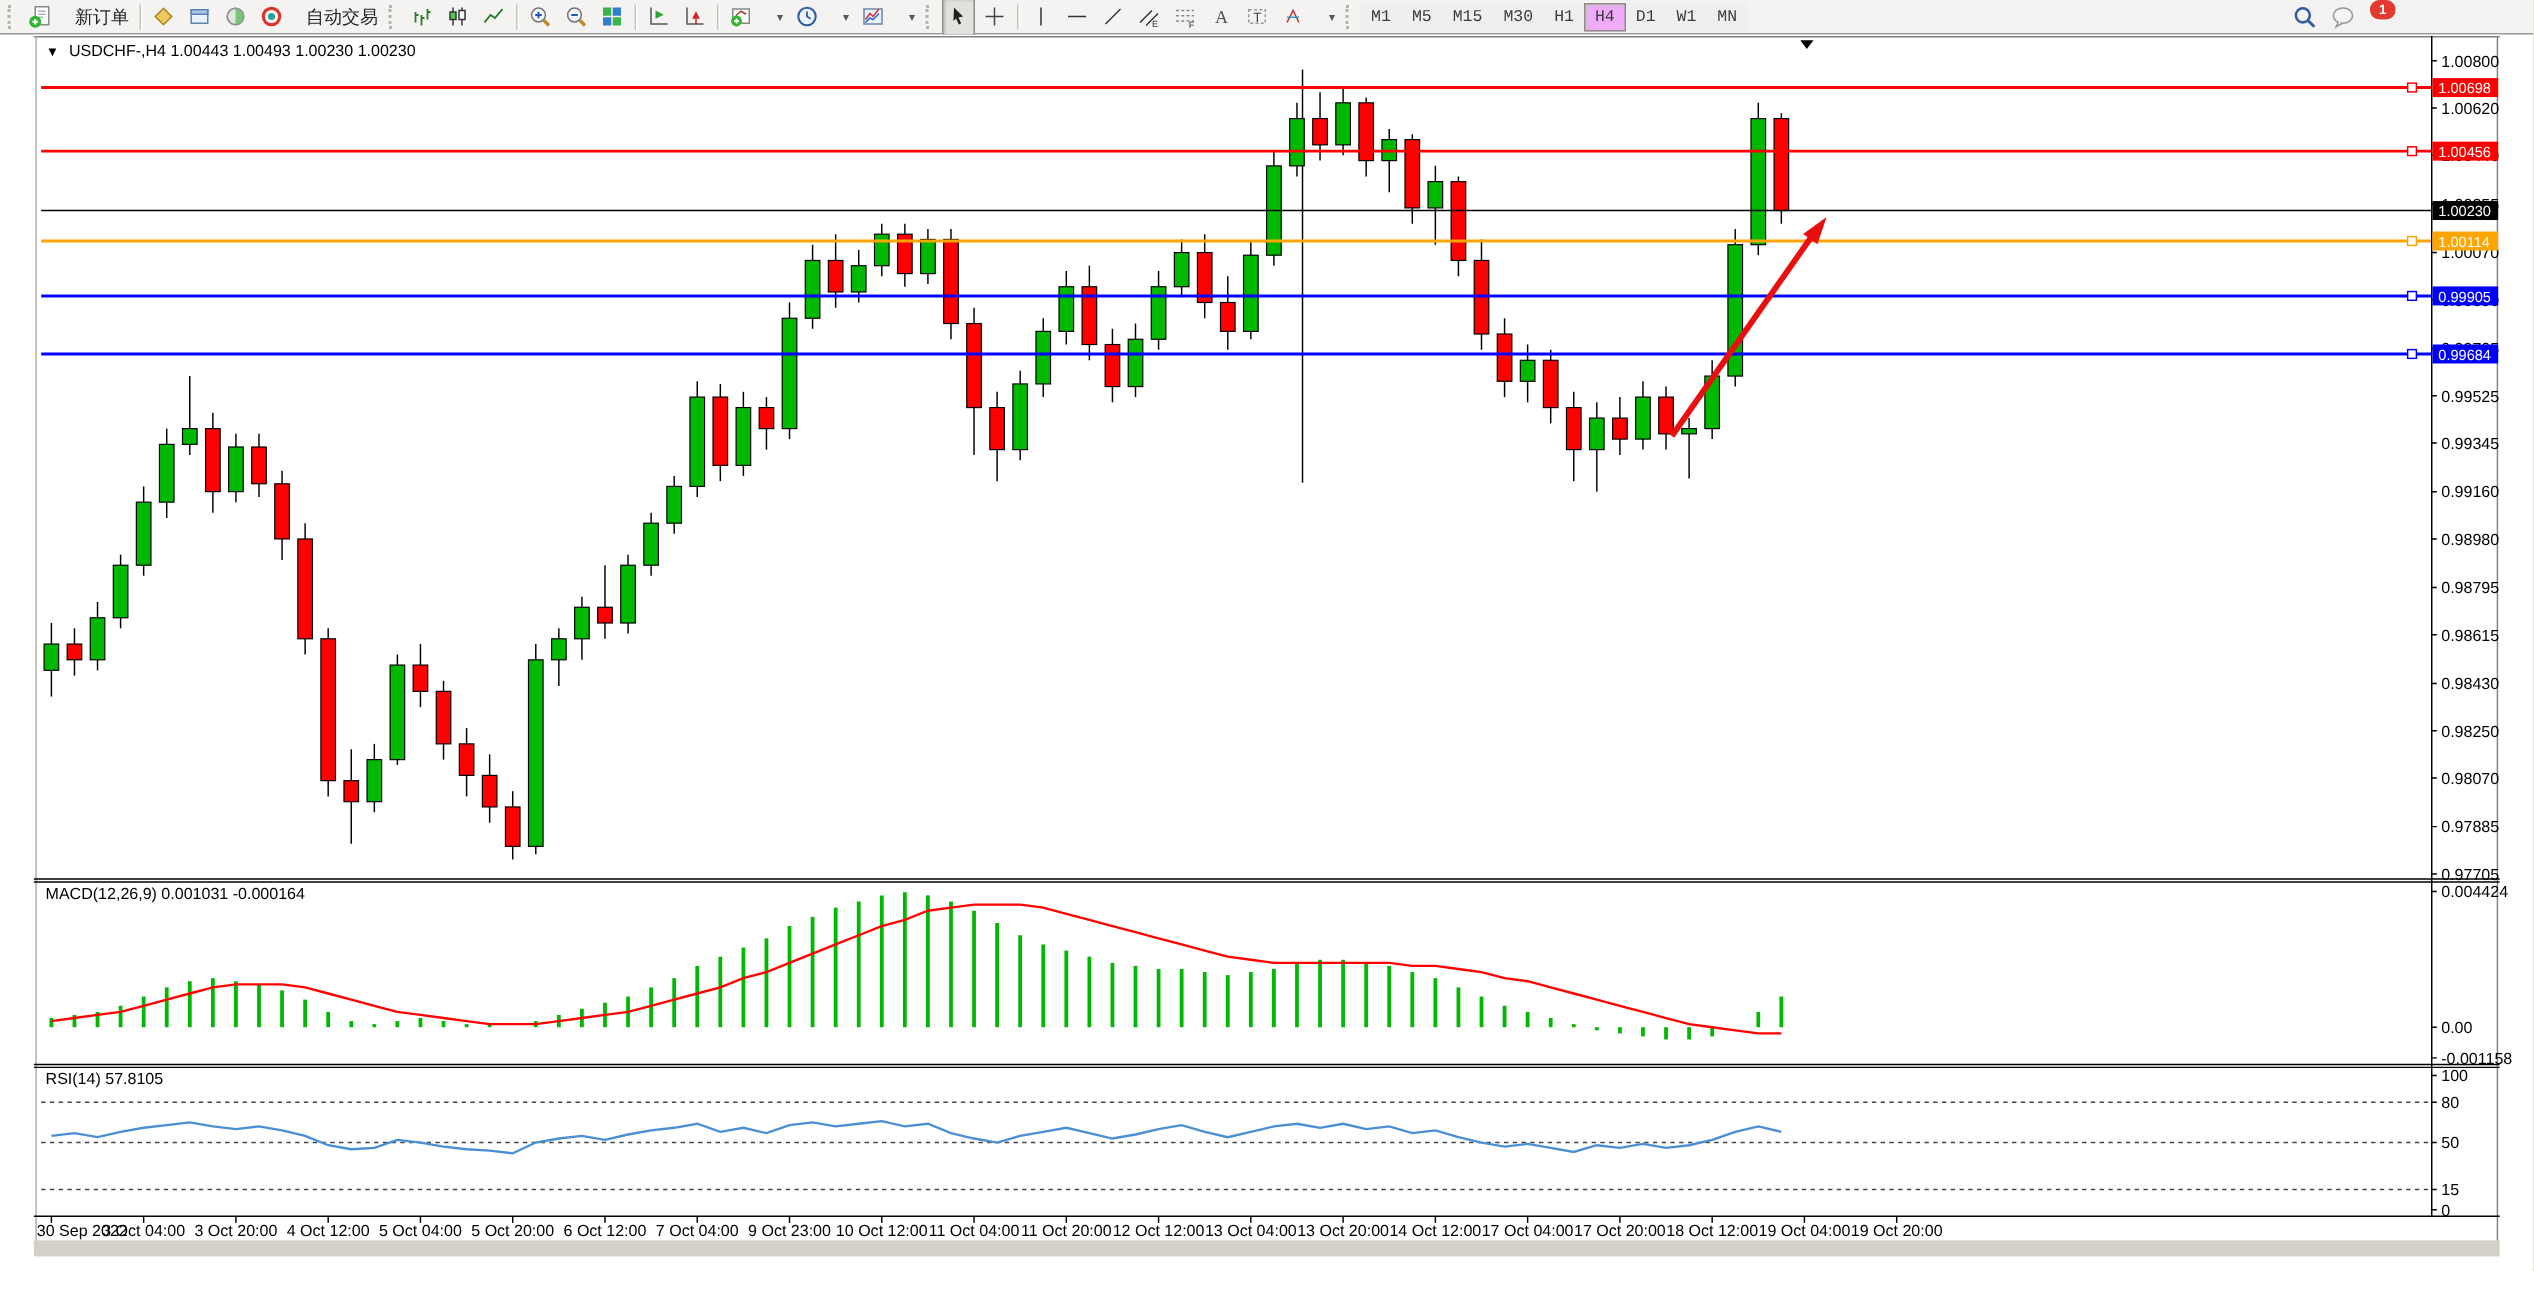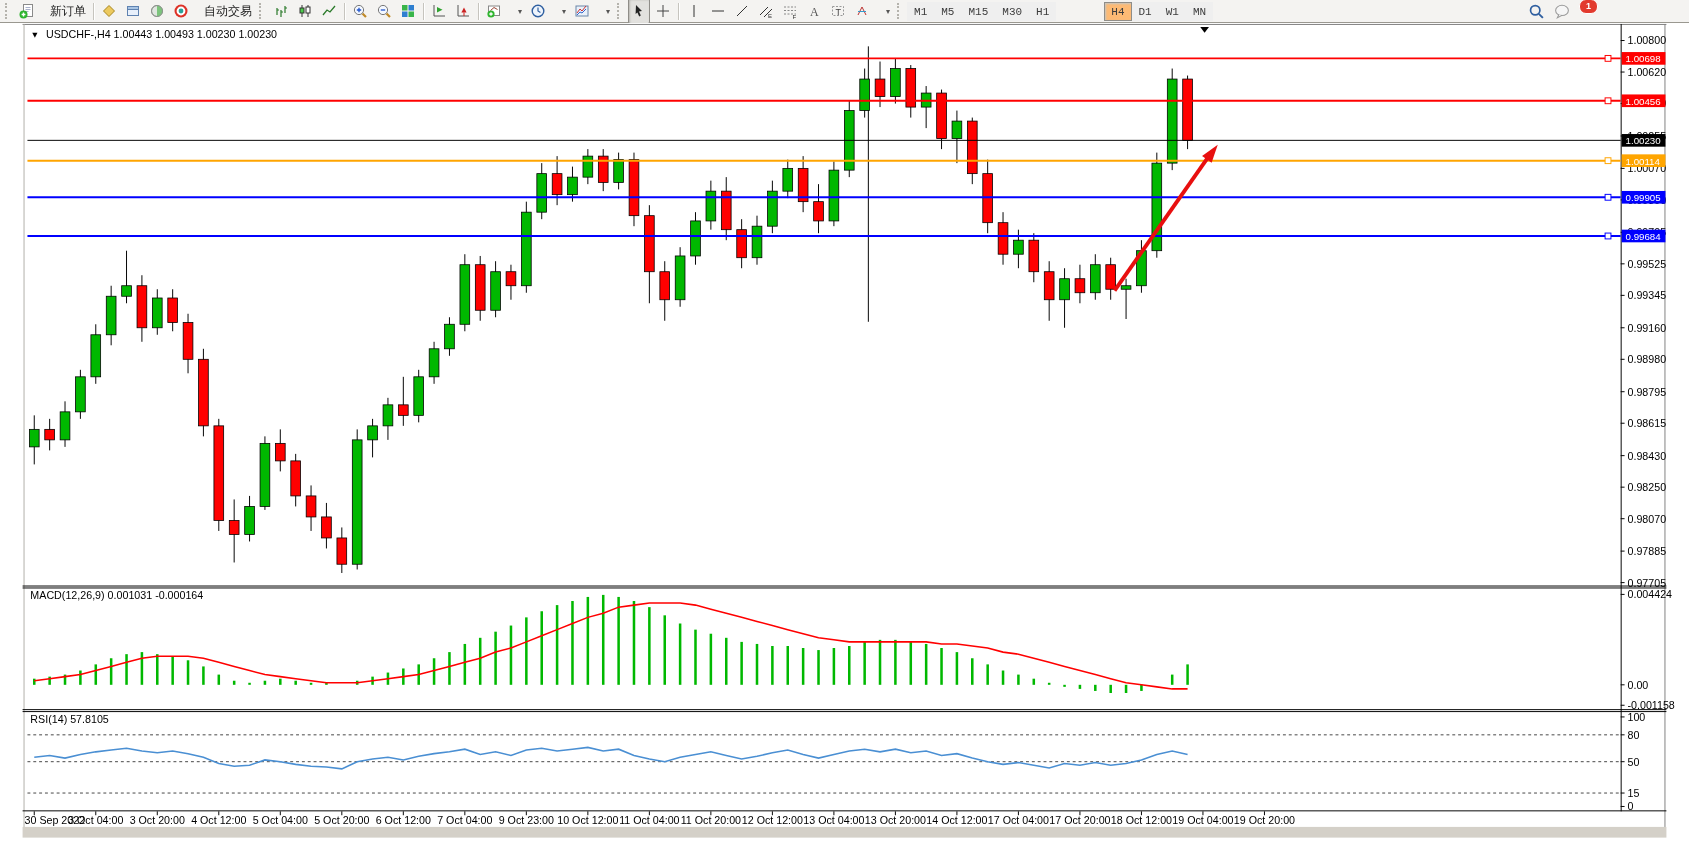--- a/index.html
+++ b/index.html
@@ -11,21 +11,21 @@
   .tbtn{height:20px;min-width:22px;display:inline-flex;align-items:center;justify-content:center;
         gap:15px;padding:12px 2px;margin:0 1px;border:1px solid transparent;border-radius:2px;
         font-size:12px;color:#222;background:transparent;cursor:default;box-sizing:border-box;}
   .tbtn svg{display:block;}
   .tbtn.pressed{background:#e2e1de;border-color:#8f8d88;box-shadow:inset 1px 1px 2px #b9b7b2;}
   .sep{width:1px;height:17px;background:#c6c4be;box-shadow:1px 0 0 #ffffff;margin:0 3px;display:inline-block;}
   .grip{width:5px;height:16px;border-left:2px dotted #b5b3ad;margin:0 3px;display:inline-block;}
   .caret{font-size:8px;color:#555;margin-left:1px;}
   .tfbtn{height:19px;padding:0 6px;margin:0;border:1px solid transparent;font-size:11px;color:#3c3c3c;
          display:inline-flex;align-items:center;box-sizing:border-box;font-family:Liberation Mono, monospace;}
-  .tfbtn.pressed{background:#fdba74;border-color:#8f8d88;box-shadow:inset 1px 1px 2px #c7c5c0;margin-left:48px;}
+  .tfbtn.pressed{background:#f0abfc;border-color:#8f8d88;box-shadow:inset 1px 1px 2px #c7c5c0;}
   #toolbar-right{position:absolute;left:1524px;top:0;height:22px;display:flex;align-items:center;}
   #chat-badge{position:relative;left:-7px;top:-5px;min-width:13px;height:13px;background:#e23a2e;
               border-radius:7px;color:#fff;font-size:9px;font-weight:bold;display:inline-flex;
               align-items:center;justify-content:center;padding:0 2px;border:1px solid #fff;}
   
   #chart-wrap{position:relative;width:1689px;height:837px;}
   #chart-svg{display:block;}
   text.ax{font-family:"Liberation Sans","DejaVu Sans",sans-serif;font-size:11px;fill:#000;}
   text.tag{font-family:"Liberation Sans","DejaVu Sans",sans-serif;font-size:10px;fill:#fff;}
   text.lbl{font-family:"Liberation Sans","DejaVu Sans",sans-serif;font-size:11px;fill:#000;}

